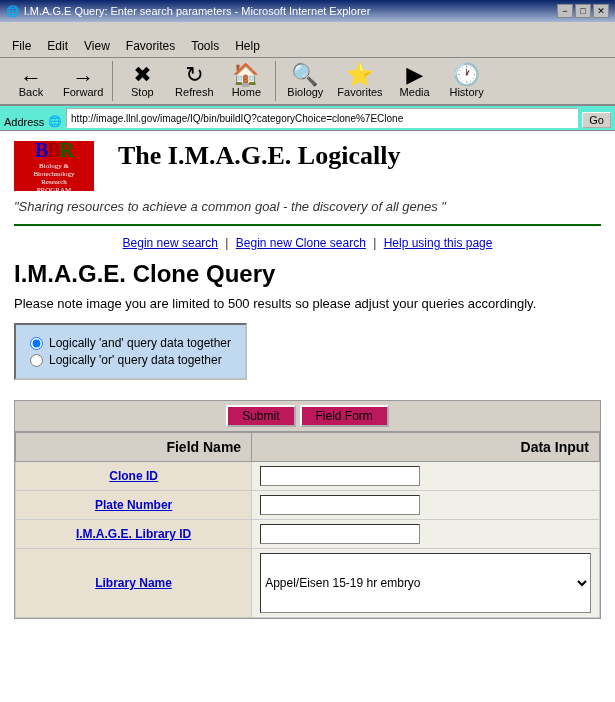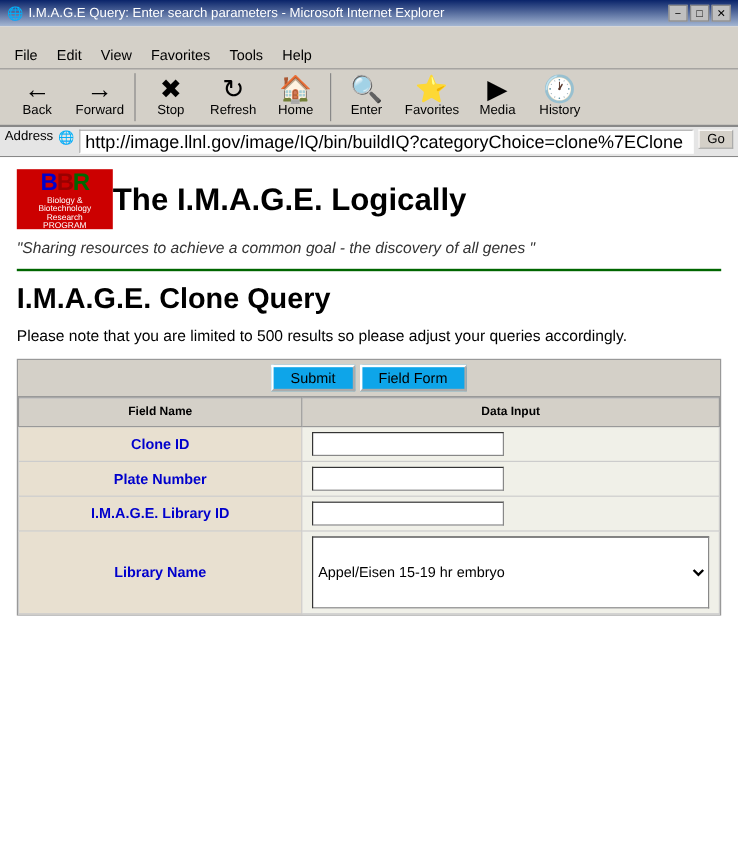--- a/index.html
+++ b/index.html
@@ -66,57 +66,57 @@
     .toolbar-btn .icon { font-size: 22px; line-height: 1; }
     .toolbar-separator {
       width: 1px;
       height: 40px;
       background: #888;
       margin: 0 2px;
     }
 
     
     .address-bar {
-      background: #e5e5e5;
-      display: flex;
-      align-items: flex-start;
+      background: #5eead4;
+      display: flex;
+      align-items: flex-end;
       padding: 2px 4px;
       gap: 4px;
       border-bottom: 1px solid #888;
       font-size: 11px;
     }
     .address-label { font-size: 11px; }
     .address-input {
       flex: 1;
       height: 20px;
       border: 1px inset #fff;
-      font-size: 15px;
+      font-size: 10px;
       padding: 0 4px;
       background: #fff;
     }
     .go-btn {
       padding: 1px 6px;
       font-size: 11px;
       background: #d4d0c8;
       border: 1px outset #fff;
       cursor: pointer;
     }
 
     
     .page-content {
       background: #fff;
       padding: 10px 14px;
     }
 
     
     .header-area {
       display: flex;
-      align-items: center;
-      gap: 0;
+      gap: 24px;
       margin-bottom: 8px;
+      font-family: Liberation Serif, serif;
     }
     .bbr-logo {
       width: 80px;
       height: 50px;
       background: #c00;
       display: flex;
       flex-direction: column;
       align-items: center;
       justify-content: center;
       font-size: 9px;
@@ -199,51 +199,52 @@
       background: #d4d0c8;
       padding: 4px 8px;
       display: flex;
       gap: 4px;
       justify-content: center;
       border-bottom: 1px solid #999;
     }
     .form-btn {
       padding: 2px 14px;
       font-size: 12px;
-      background: #0ea5e9;
+      background: #be185d;
       border: 2px outset #fff;
       cursor: pointer;
     }
 
     table.data-table {
       width: 100%;
       border-collapse: collapse;
     }
     table.data-table th {
       background: #d4d0c8;
       border: 1px solid #999;
       padding: 6px 10px;
-      font-size: 10px;
+      font-size: 14px;
       font-weight: bold;
-      text-align: center;
+      text-align: right;
     }
     table.data-table td {
       border: 1px solid #ccc;
       padding: 4px 8px;
       font-size: 12px;
       vertical-align: middle;
       background: #f0f0e8;
     }
     table.data-table td.label-cell {
       text-align: center;
       background: #e8e0d0;
       font-weight: bold;
     }
     table.data-table td.label-cell a {
       color: #00c;
+      text-decoration: underline;
       cursor: pointer;
     }
     table.data-table td.input-cell {
       background: #f0f0e8;
     }
     .field-input {
       width: 160px;
       height: 20px;
       border: 1px inset #888;
       font-size: 12px;
@@ -304,21 +305,21 @@
     <span class="icon">↻</span>
     <span>Refresh</span>
   </button>
   <button class="toolbar-btn">
     <span class="icon">🏠</span>
     <span>Home</span>
   </button>
   <div class="toolbar-separator"></div>
   <button class="toolbar-btn">
     <span class="icon">🔍</span>
-    <span>Enter</span>
+    <span>Biology</span>
   </button>
   <button class="toolbar-btn">
     <span class="icon">⭐</span>
     <span>Favorites</span>
   </button>
   <button class="toolbar-btn">
     <span class="icon">▶</span>
     <span>Media</span>
   </button>
   <button class="toolbar-btn">
@@ -350,30 +351,47 @@
       </div>
     </div>
     <div class="consortium-title">The I.M.A.G.E. Logically</div>
   </div>
 
   <div class="tagline">"Sharing resources to achieve a common goal - the discovery of all genes "</div>
 
   <hr class="divider-green">
 
   
+  <div class="nav-links">
+    <a>Begin new search</a>
+    <span>|</span>
+    <a>Begin new Clone search</a>
+    <span>|</span>
+    <a>Help using this page</a>
+  </div>
 
   
   <h1 class="page-title">I.M.A.G.E. Clone Query</h1>
 
   
   <p class="limit-notice">
-    <span>Please note that you are </span><strong>limited to 500 results</strong><span> so please adjust your queries accordingly.</span>
+    <span>Please note image you are </span><strong>limited to 500 results</strong><span> so please adjust your queries accordingly.</span>
   </p>
 
   
+  <div class="radio-group-box">
+    <div class="radio-row">
+      <input type="radio" name="queryType" value="and" checked="" style="">
+      <label>Logically 'and' query data together</label>
+    </div>
+    <div class="radio-row">
+      <input type="radio" name="queryType" value="or" style="">
+      <label>Logically 'or' query data together</label>
+    </div>
+  </div>
 
   
   <div class="form-area">
     <div class="form-toolbar">
       <button class="form-btn">Submit</button>
       <button class="form-btn">Field Form</button>
     </div>
 
     <table class="data-table">
       <thead>

